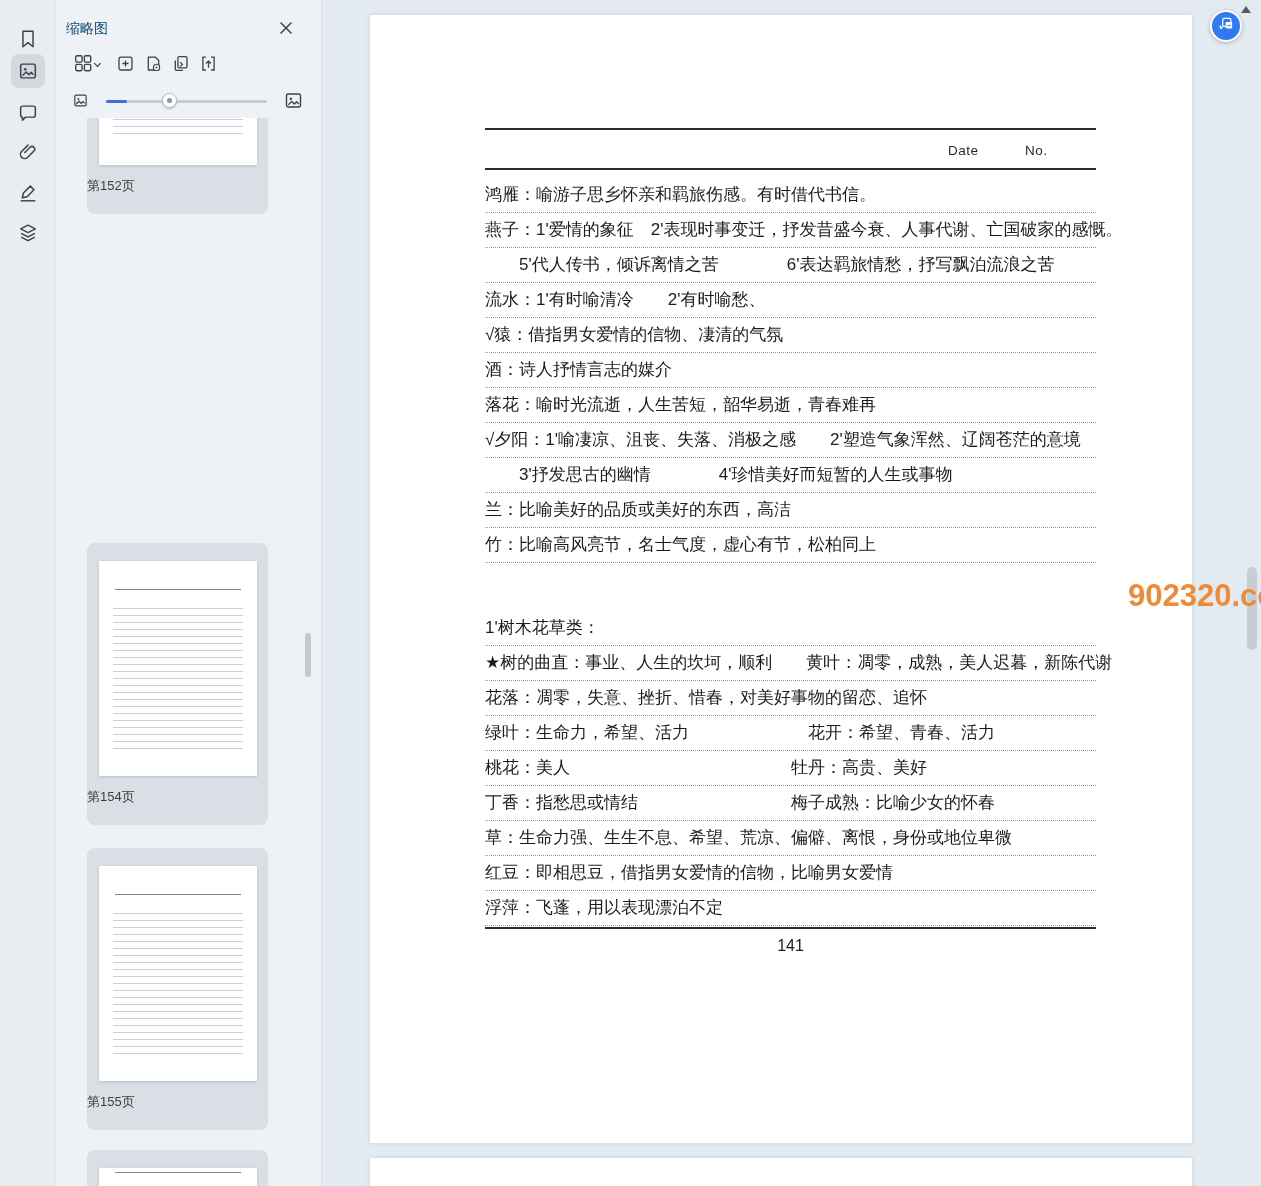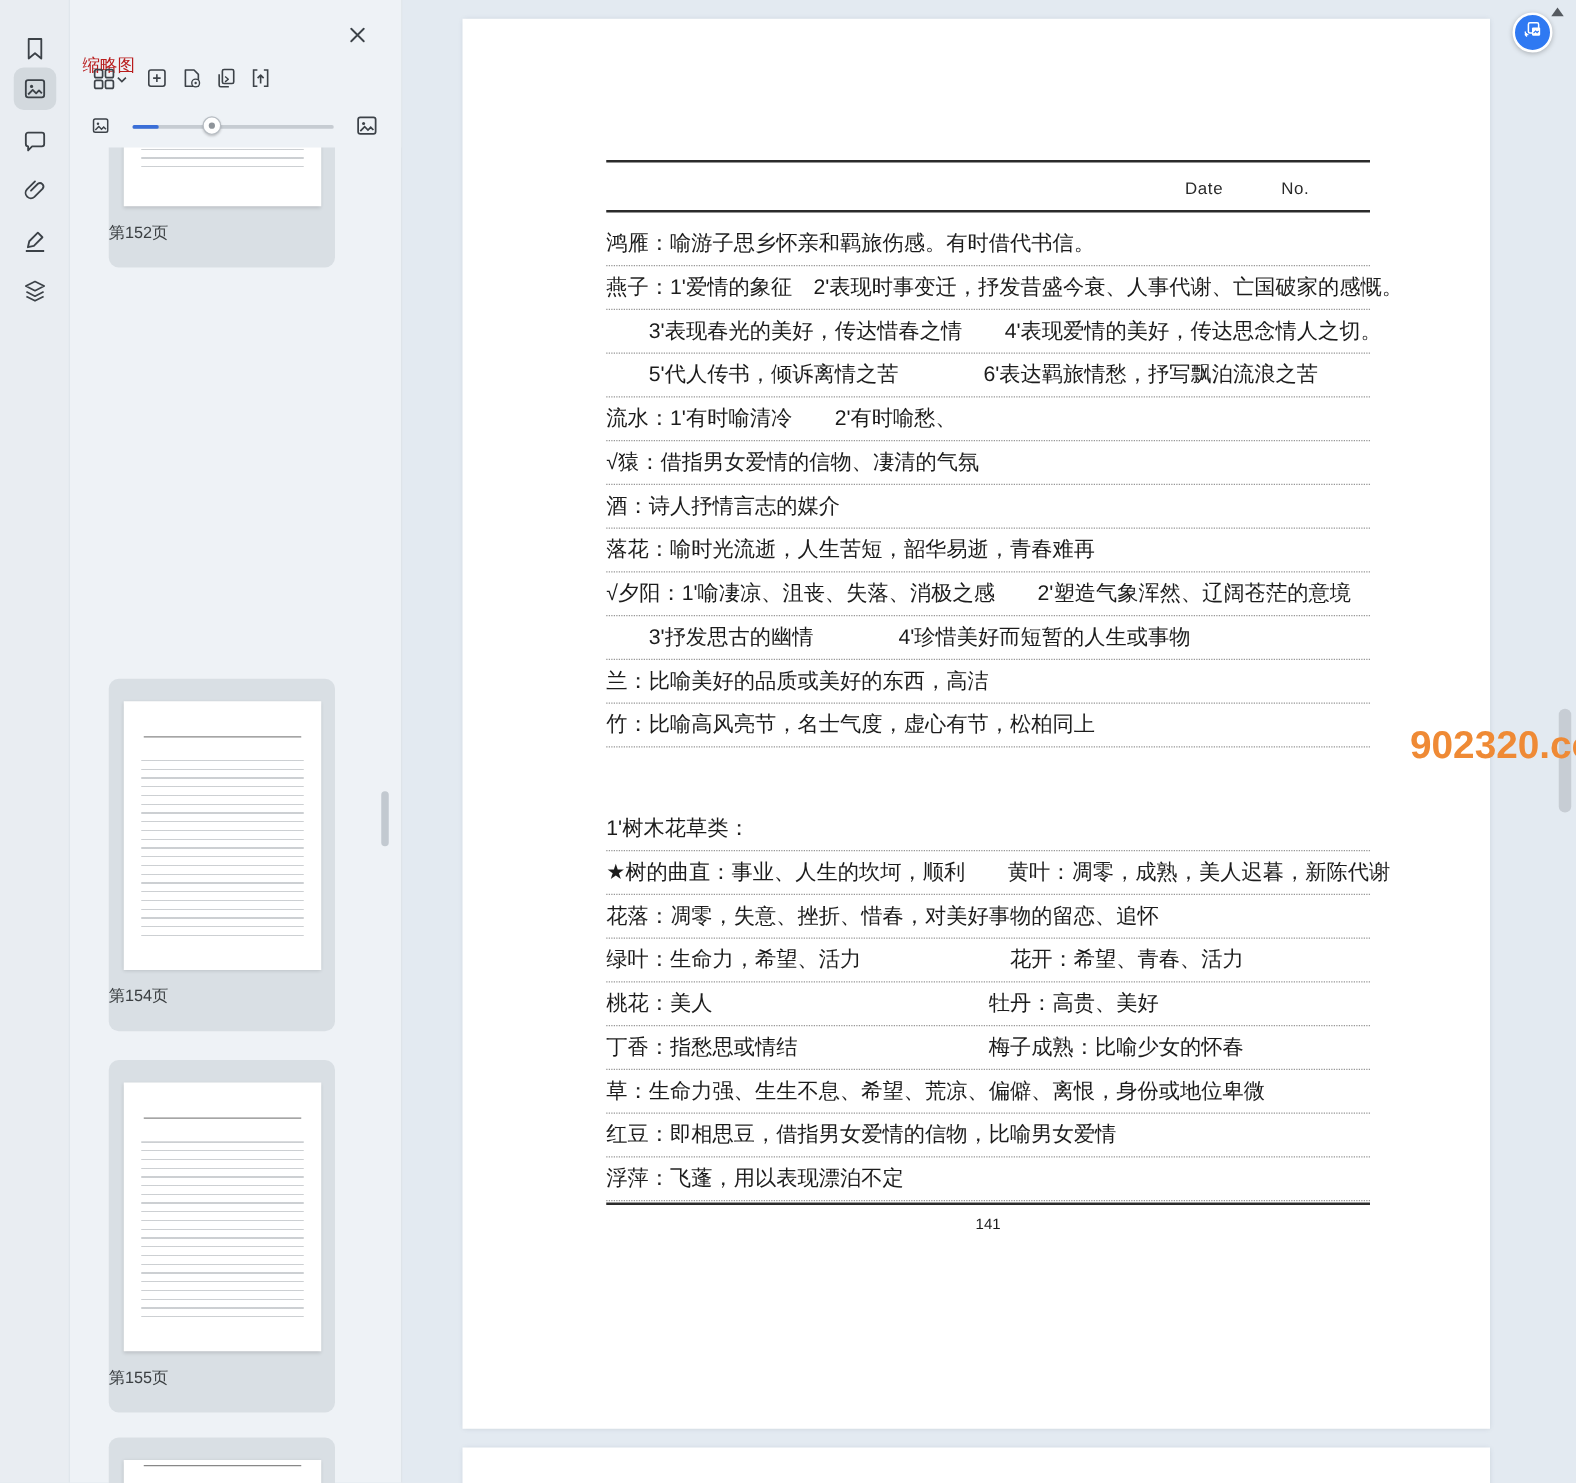--- a/index.html
+++ b/index.html
@@ -12,21 +12,21 @@
   .rail-item { position:absolute; left:11px; width:34px; height:34px;
     display:flex; align-items:center; justify-content:center; border-radius:8px; cursor:pointer; }
   .rail-item.active { background:#d3d9de; }
   .rail svg { display:block; }
 
   
   .panel { position:absolute; left:56px; top:0; width:266px; height:1186px;
     background:#eef2f6; border-right:1px solid #d9dfe5; }
   .panel-header { position:absolute; left:0; top:0; right:0; height:118px;
     background:#eef2f6; z-index:5; }
-  .panel-title { position:absolute; left:10px; top:20px; font-size:14px; color:#b91c1c;margin-top:24px; }
+  .panel-title { position:absolute; left:10px; top:20px; font-size:14px; color:#0c4a6e; }
   .close-btn { position:absolute; right:26px; top:19px; width:18px; height:18px; cursor:pointer; }
   .tb-btn { position:absolute; top:53px; width:24px; height:24px; display:flex;
     align-items:center; justify-content:center; cursor:pointer; }
   .slider-row { position:absolute; top:90px; left:0; right:0; height:22px; }
   .slider-track { position:absolute; left:50px; top:10px; width:161px; height:3px;
     background:#c6ccd2; border-radius:2px; }
   .slider-fill { position:absolute; left:0; top:0; height:3px; width:21px;
     background:#3a6fd8; border-radius:2px; }
   .slider-thumb { position:absolute; left:63px; top:3px; width:15px; height:15px;
     border-radius:50%; background:#fff; border:1px solid #b7bdc3;
@@ -60,21 +60,21 @@
     border-top:2px solid #2b2b2b; border-bottom:2px solid #2b2b2b; }
   .nb-date { position:absolute; left:463px; top:13px; font-size:13.5px; color:#2a2a2a; letter-spacing:.5px; }
   .nb-no   { position:absolute; left:540px; top:13px; font-size:13.5px; color:#2a2a2a; letter-spacing:.5px; }
 
   .lines { position:absolute; left:115px; top:163px; width:611px; }
   .hl { height:35px; line-height:34px; border-bottom:1px dotted #969696;
     font-size:17px; color:#1c1c1c; white-space:pre; font-weight:500;
     font-family:"Liberation Sans","DejaVu Sans",sans-serif; }
   .hl.blank { height:48px; border-bottom:none; }
   .bottom-rule { height:0; border-top:2px solid #2b2b2b; margin-top:1px; }
-  .page-num { text-align:center; margin-top:8px; font-size:12px; color:#1c1c1c; }
+  .page-num { text-align:center; margin-top:8px; font-size:16px; color:#1c1c1c; }
 
   .watermark { position:absolute; left:806px; top:578px; font-size:31px; font-weight:bold;
     color:#ef8a35; z-index:20; white-space:nowrap; }
 
   .float-btn { position:absolute; left:888px; top:10px; width:32px; height:32px; border-radius:50%;
     background:#2f79f2; border:2px solid #fff; box-shadow:0 1px 4px rgba(0,0,0,.25);
     display:flex; align-items:center; justify-content:center; cursor:pointer; z-index:30; }
   .scroll-up { position:absolute; left:919px; top:6px; width:0; height:0;
     border-left:5px solid transparent; border-right:5px solid transparent;
     border-bottom:7px solid #555a60; cursor:pointer; }
@@ -254,21 +254,20 @@
 
   <div class="page">
     <div class="nb-head">
       <span class="nb-date">Date</span>
       <span class="nb-no">No.</span>
     </div>
 
     <div class="lines">
       <div class="hl">鸿雁：喻游子思乡怀亲和羁旅伤感。有时借代书信。</div>
       <div class="hl">燕子：1'爱情的象征　2'表现时事变迁，抒发昔盛今衰、人事代谢、亡国破家的感慨。</div>
-      <div class="hl">　　3'表现春光的美好，传达惜春之情　　4'表现爱情的美好，传达思念情人之切。</div>
       <div class="hl">　　5'代人传书，倾诉离情之苦　　　　6'表达羁旅情愁，抒写飘泊流浪之苦</div>
       <div class="hl">流水：1'有时喻清冷　　2'有时喻愁、</div>
       <div class="hl">√猿：借指男女爱情的信物、凄清的气氛</div>
       <div class="hl">酒：诗人抒情言志的媒介</div>
       <div class="hl">落花：喻时光流逝，人生苦短，韶华易逝，青春难再</div>
       <div class="hl">√夕阳：1'喻凄凉、沮丧、失落、消极之感　　2'塑造气象浑然、辽阔苍茫的意境</div>
       <div class="hl">　　3'抒发思古的幽情　　　　4'珍惜美好而短暂的人生或事物</div>
       <div class="hl">兰：比喻美好的品质或美好的东西，高洁</div>
       <div class="hl">竹：比喻高风亮节，名士气度，虚心有节，松柏同上</div>
       <div class="hl blank"></div>

